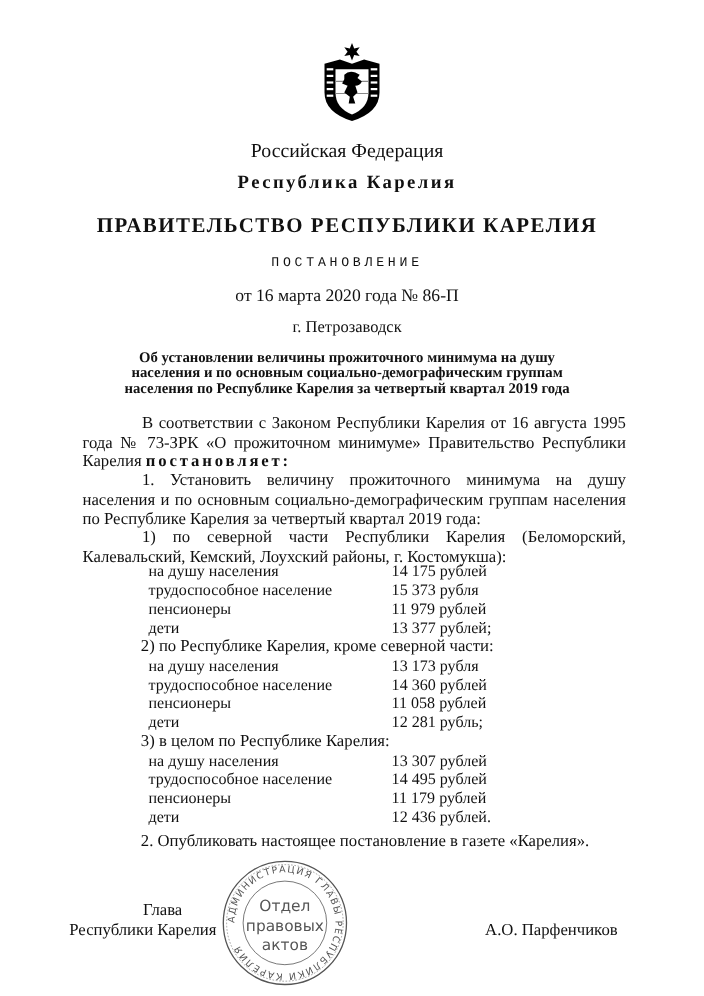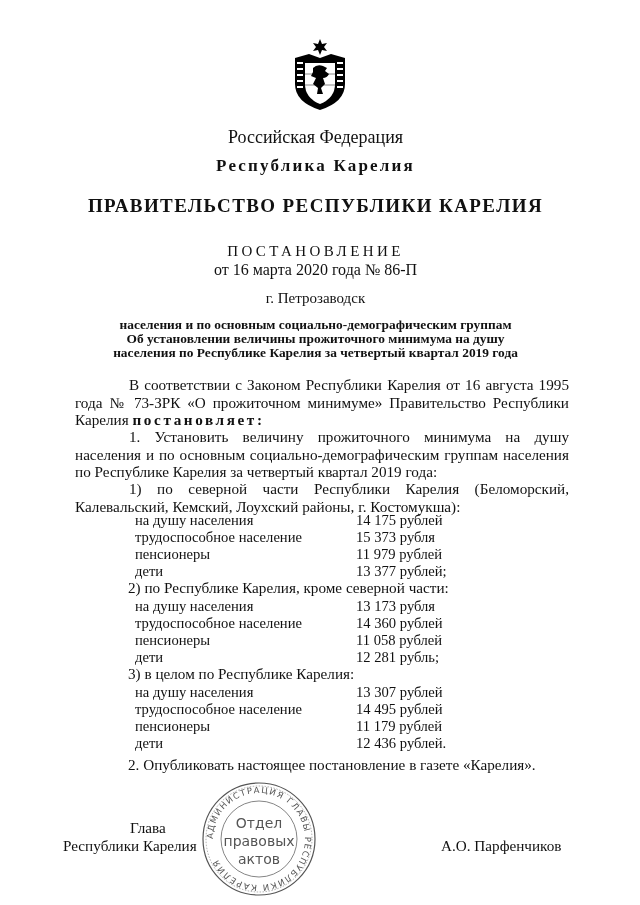--- a/index.html
+++ b/index.html
@@ -7,21 +7,21 @@
       width: 640px; height: 905px; background: #ffffff; position: relative;
       font-family: "Liberation Serif", "DejaVu Serif", serif; color: #111;
       overflow: hidden;
     }
     .abs { position: absolute; }
     .center { left: 0; width: 631px; text-align: center; }
     .emblem { left: 291px; top: 38px; width: 58px; height: 74px; }
     .h-fed { top: 127px; font-size: 18px; }
     .h-rep { top: 156px; font-size: 17px; font-weight: bold; letter-spacing: 2.2px; }
     .h-gov { top: 195px; font-size: 19px; font-weight: bold; letter-spacing: 1.4px; }
-    .h-post { top: 243px; font-size: 15px; letter-spacing: 3.4px; }
+    .h-post { top: 232px; font-size: 12px; letter-spacing: 3.4px; font-family: Liberation Mono, monospace; }
     .h-date { top: 261px; font-size: 16px; }
     .h-city { top: 290px; font-size: 15px; }
     .title { top: 318px; font-size: 13.4px; font-weight: bold; line-height: 14px; }
     .body { left: 75px; width: 494px; font-size: 15.2px; line-height: 17.5px; text-align: justify; }
     .p1 { top: 376px; }
     .indent { text-indent: 54px; }
     .spaced { font-weight: bold; letter-spacing: 2.6px; }
     .sub { left: 128px; font-size: 15.2px; }
     .rows { left: 135px; width: 400px; font-size: 14.6px; line-height: 17px; }
     .row { display: flex; }
@@ -64,22 +64,22 @@
 </div>
 
 <div class="abs center h-fed">Российская Федерация</div>
 <div class="abs center h-rep">Республика Карелия</div>
 <div class="abs center h-gov">ПРАВИТЕЛЬСТВО РЕСПУБЛИКИ КАРЕЛИЯ</div>
 <div class="abs center h-post">ПОСТАНОВЛЕНИЕ</div>
 <div class="abs center h-date">от 16 марта 2020 года № 86-П</div>
 <div class="abs center h-city">г. Петрозаводск</div>
 
 <div class="abs center title">
+  <div>Об установлении величины прожиточного минимума на душу</div>
   <div>населения и по основным социально-демографическим группам</div>
-  <div>Об установлении величины прожиточного минимума на душу</div>
   <div>населения по Республике Карелия за четвертый квартал 2019 года</div>
 </div>
 
 <div class="abs body p1 indent">
   <span>В соответствии с Законом Республики Карелия от 16 августа 1995 года № 73-ЗРК «О прожиточном минимуме» Правительство Республики Карелия</span>
   <span class="spaced">постановляет:</span>
 </div>
 
 <div class="abs body indent" style="top:428px;">1. Установить величину прожиточного минимума на душу населения и по основным социально-демографическим группам населения по Республике Карелия за четвертый квартал 2019 года:</div>
 

